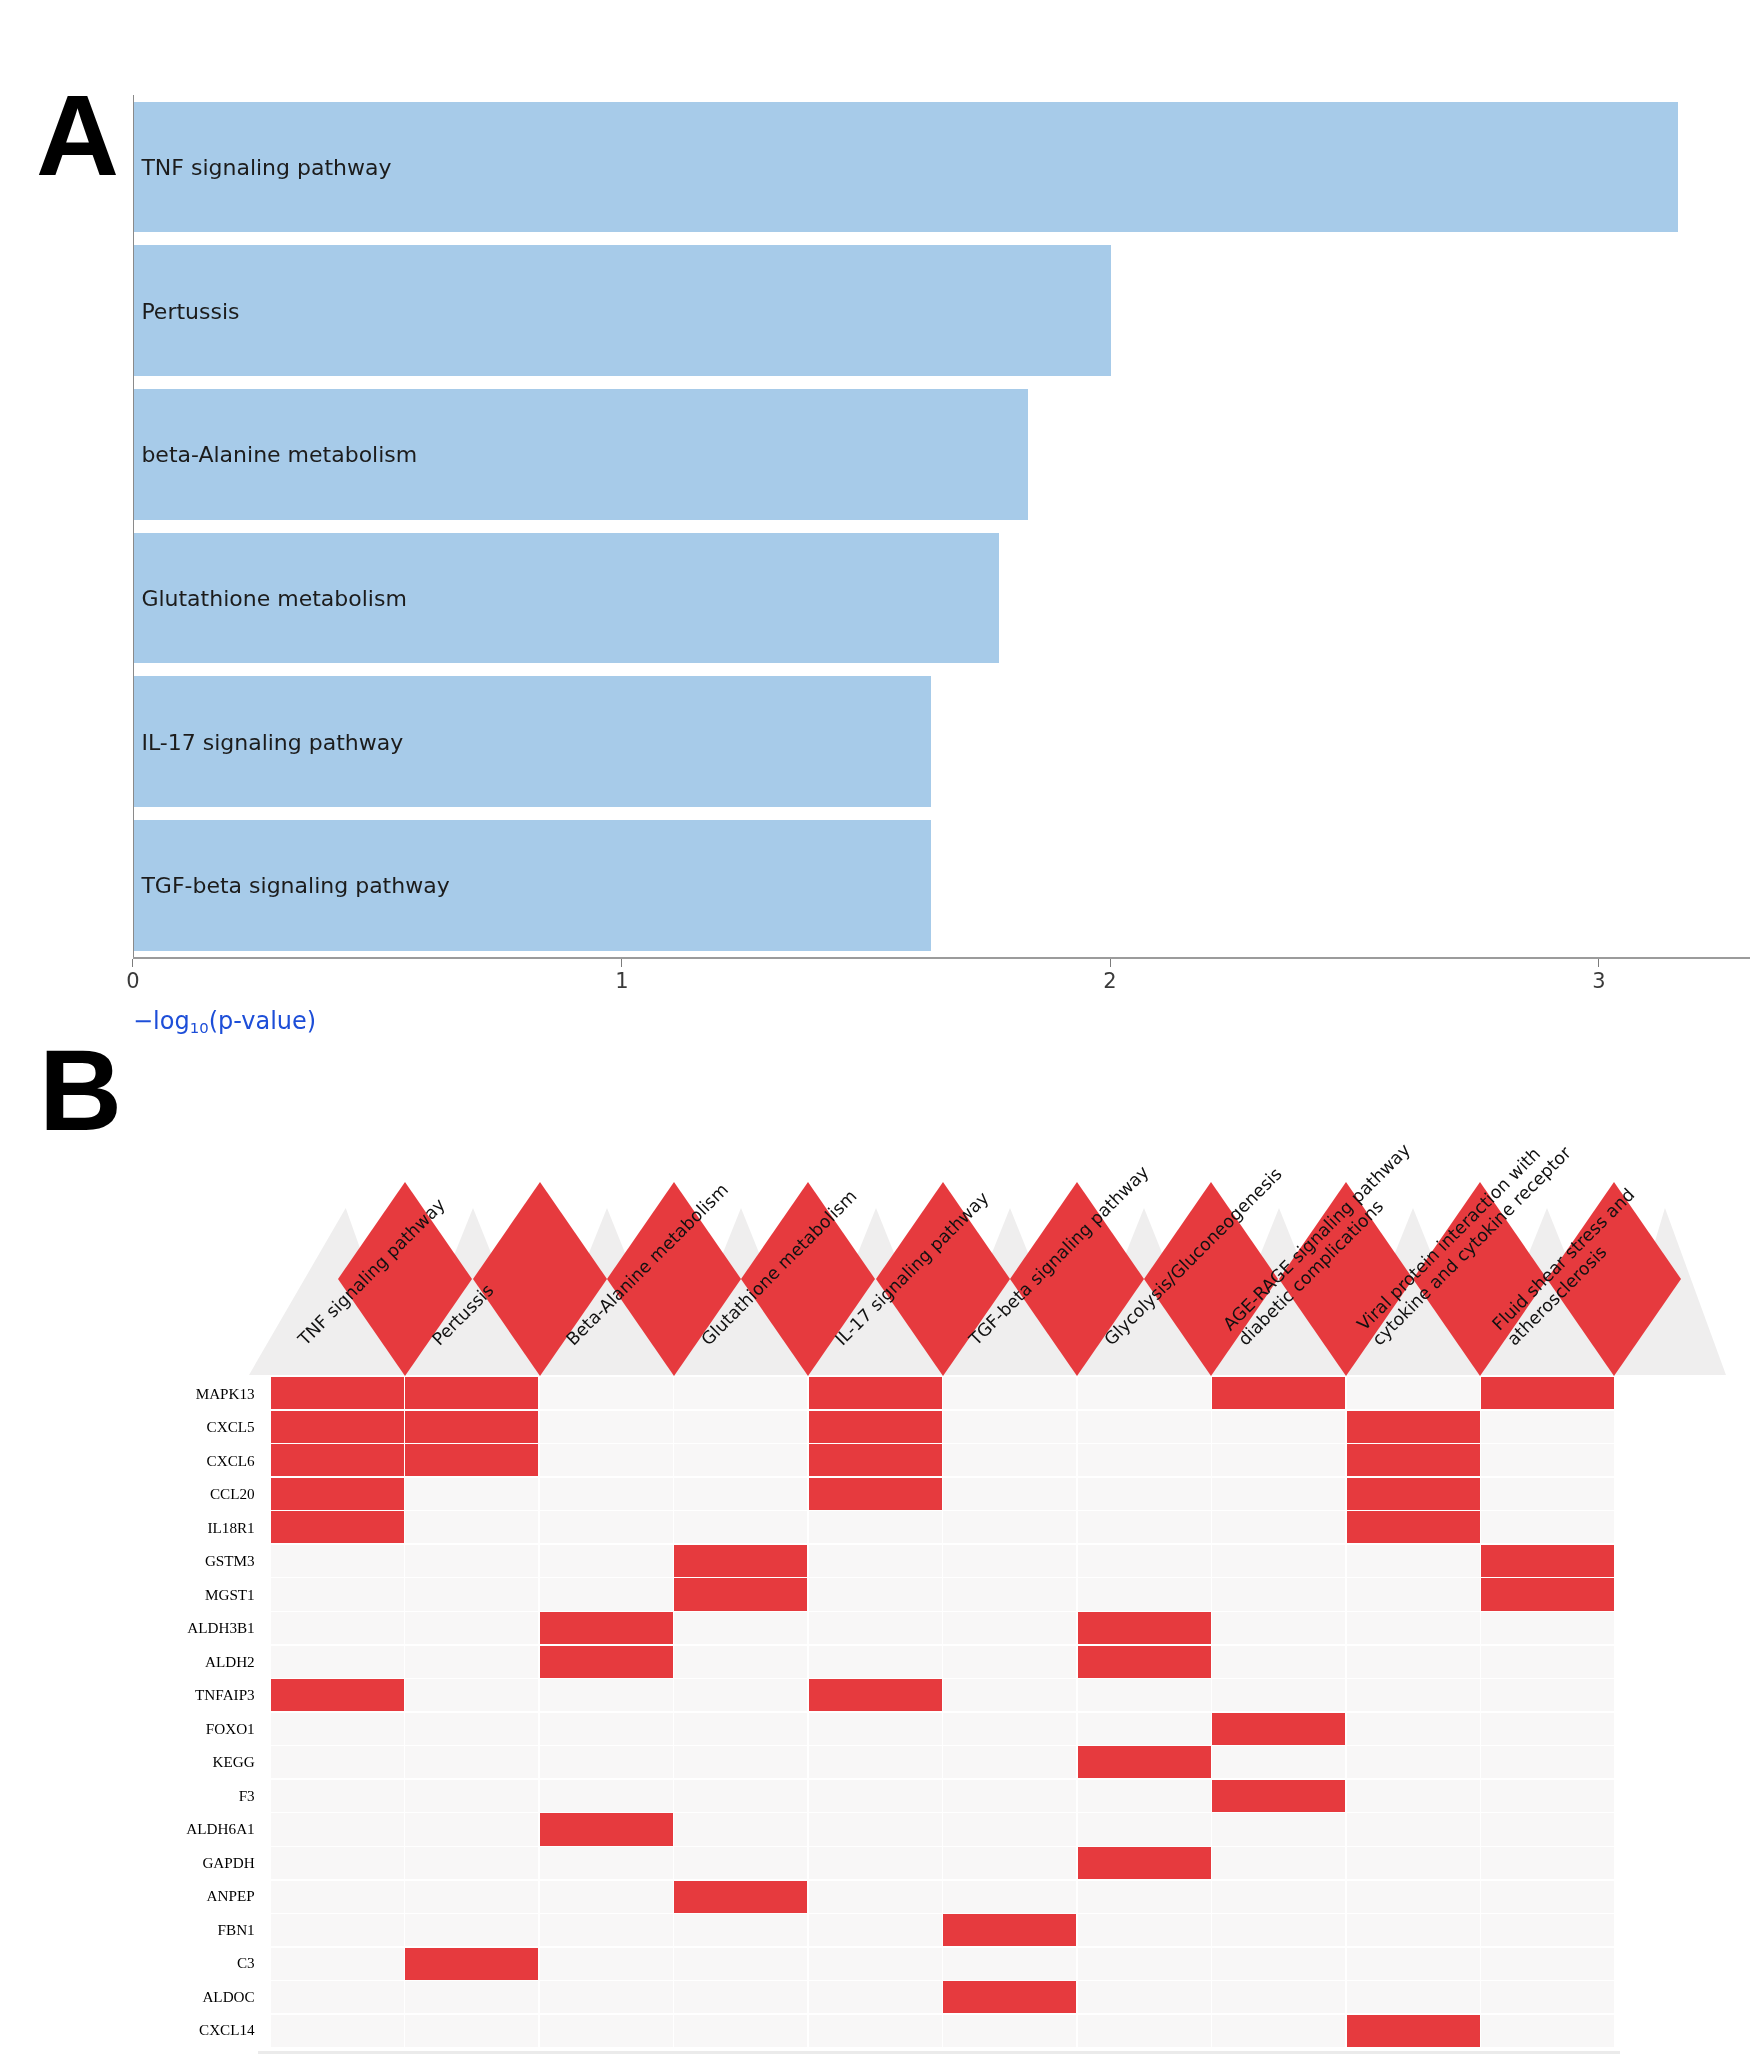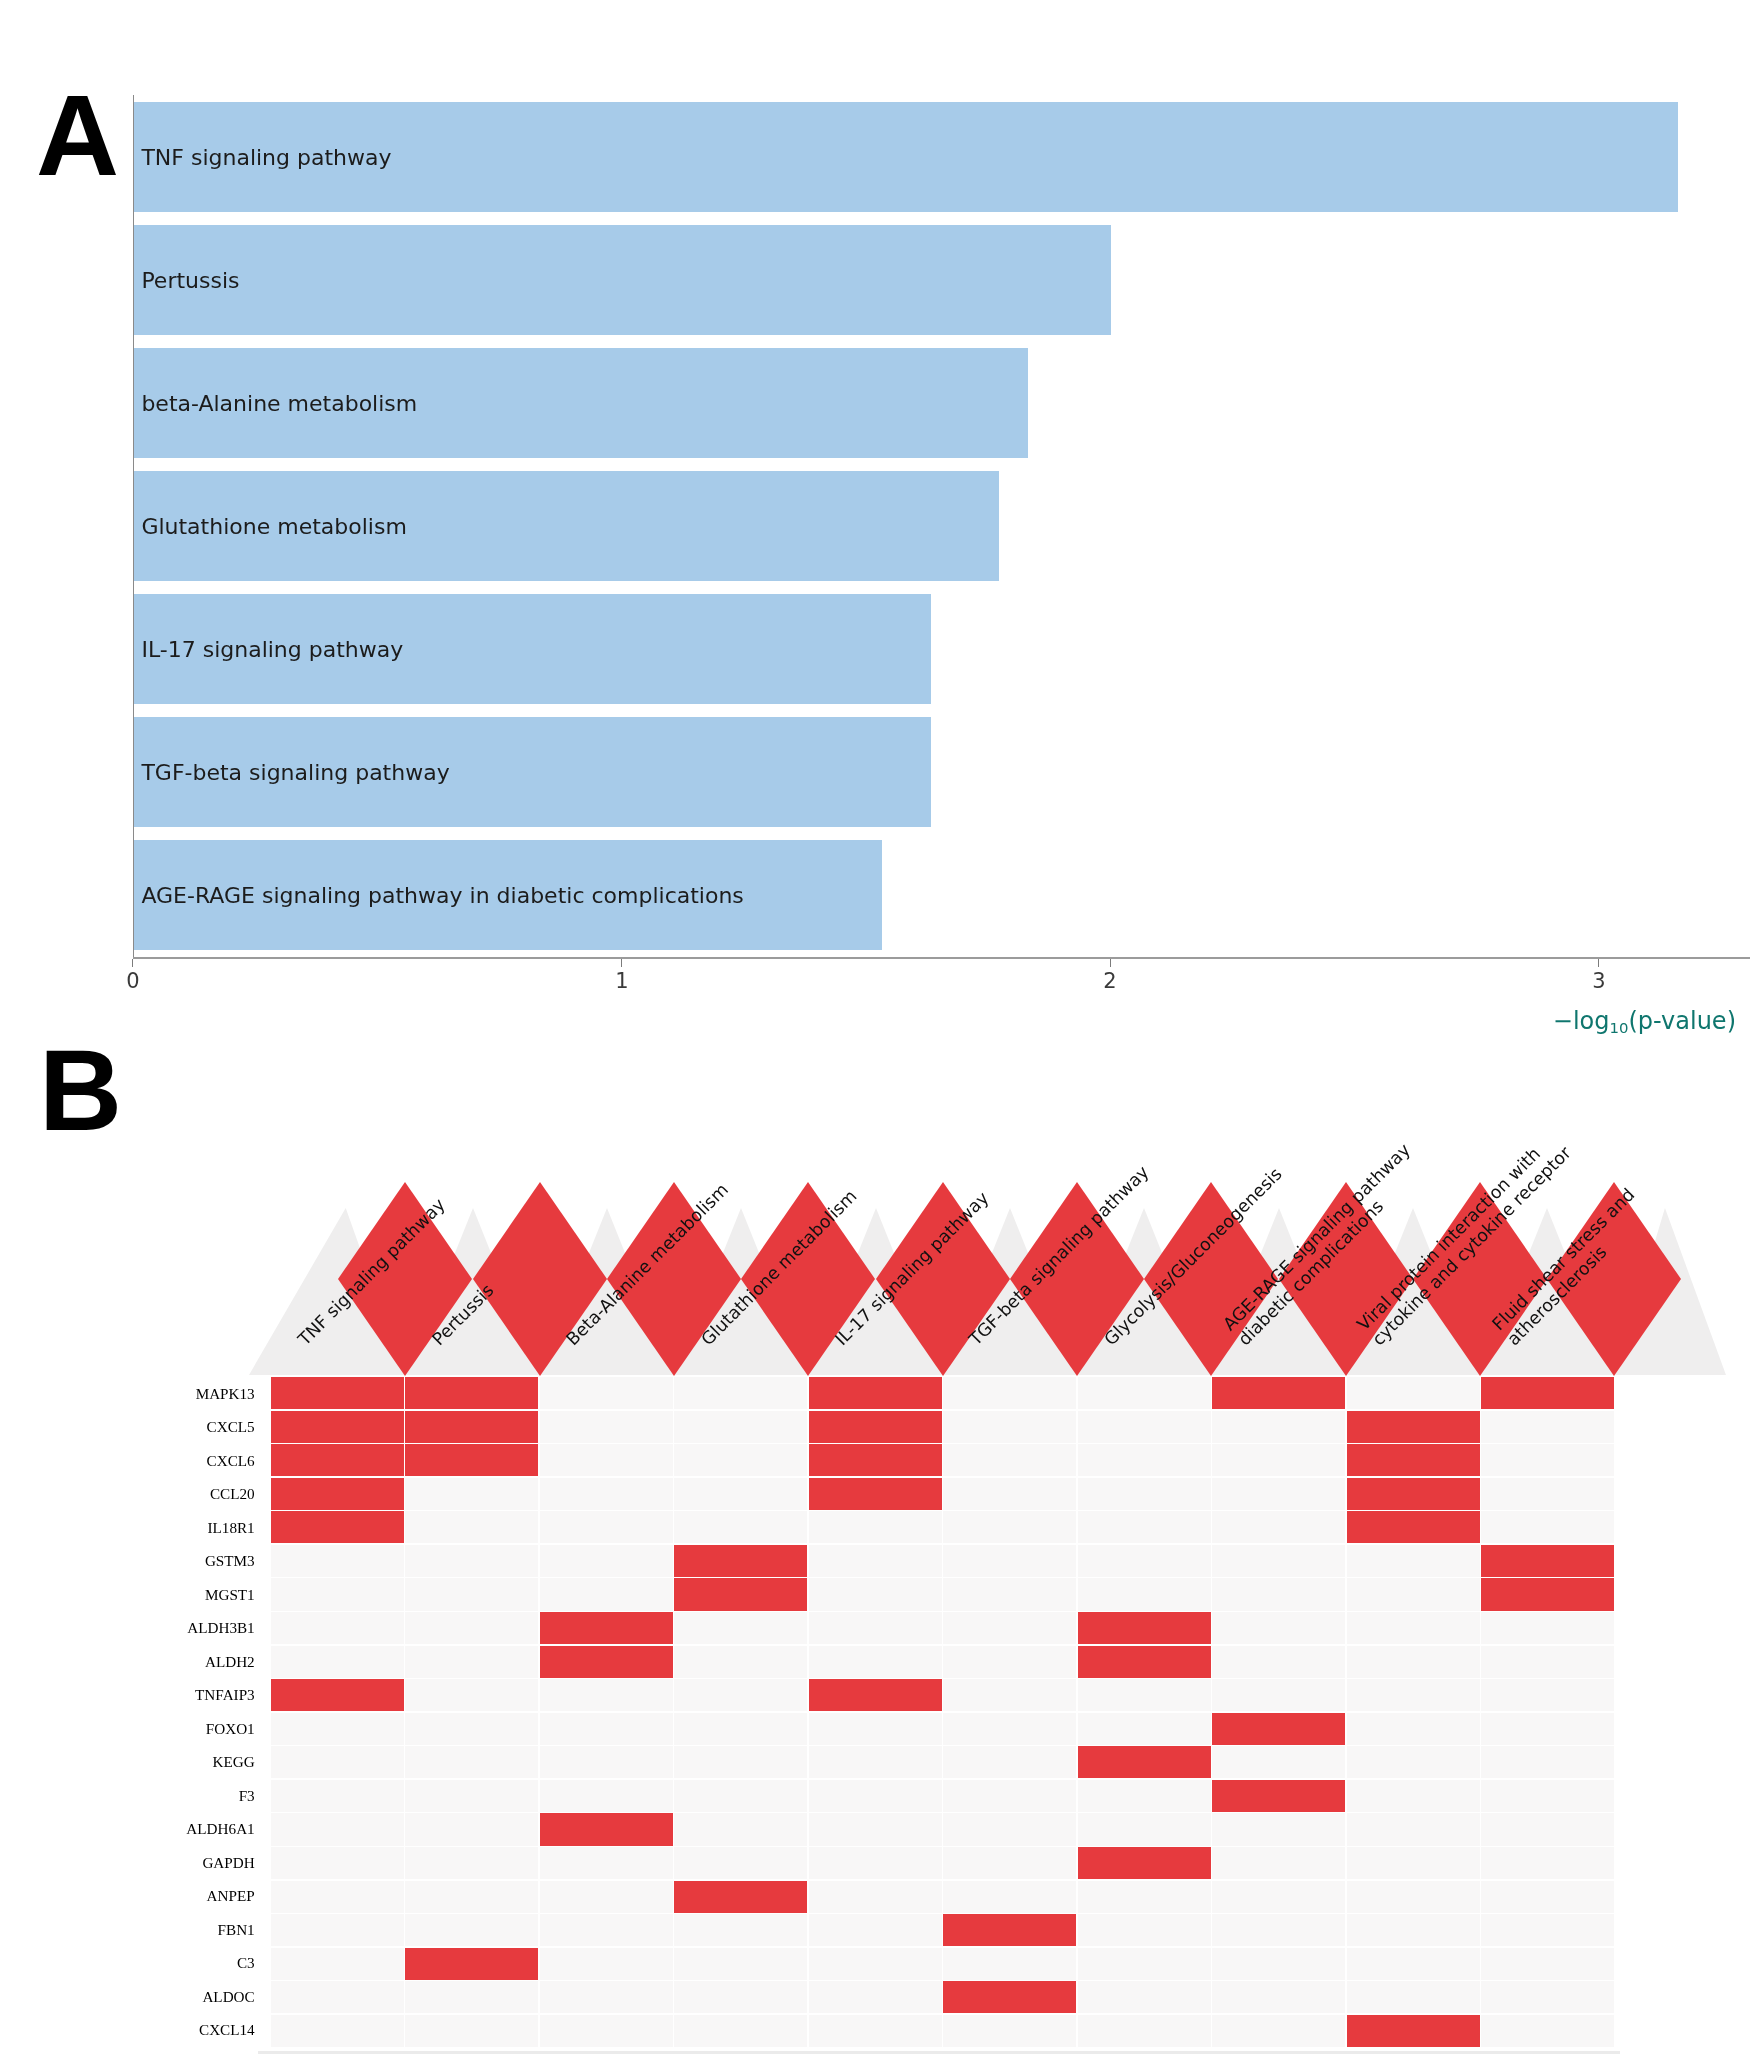--- a/index.html
+++ b/index.html
@@ -19,22 +19,22 @@
   #pa-plot{position:absolute;left:133px;top:95px;width:1603px;height:862px;
      border-left:1.4px solid #8a8a8a;display:flex;flex-direction:column;}
   .pa-row{flex:1;position:relative;}
   .pa-bar{position:absolute;left:0;top:6.5px;bottom:6.5px;}
   .pa-label{position:absolute;left:7.4px;top:50%;transform:translateY(-50%);
      font-size:22px;color:#1c1c1c;white-space:nowrap;}
   #pa-axis{position:absolute;left:133px;top:957px;width:1617px;height:1.8px;background:#9b9b9b;}
   .pa-tick{position:absolute;top:959px;width:1.4px;height:8.3px;background:#7c7c7c;}
   .pa-ticklabel{position:absolute;top:969px;transform:translateX(-50%);
      font-size:21px;color:#3a3a3a;}
-  #pa-xlabel{position:absolute;left:133px;top:1007px;width:1603px;text-align:right;
-     font-size:24px;color:#0f766e;}
+  #pa-xlabel{position:absolute;left:133px;top:1007px;width:1603px;text-align:left;
+     font-size:24px;color:#1d4ed8;}
   #pa-xlabel .subten{font-size:0.62em;vertical-align:-0.25em;}
 
   
   .pb-tri{position:absolute;top:1208px;height:167px;background:#efeeee;z-index:1;
      clip-path:polygon(0% 100%,50% 0%,100% 100%);}
   .pb-tri-lead{clip-path:polygon(0% 100%,62% 0%,100% 100%);}
   .pb-tri-trail{clip-path:polygon(0% 100%,45% 0%,100% 100%);}
   .pb-diamond{position:absolute;top:1182px;width:134px;height:194px;z-index:2;
      clip-path:polygon(50% 0%,100% 50%,50% 100%,0% 50%);}
   .pb-collabel{position:absolute;z-index:3;transform:rotate(-45deg);
@@ -77,24 +77,20 @@
         <div class="pa-label">Glutathione metabolism</div>
       </div>
       <div class="pa-row">
         <div class="pa-bar" style="width: 49.6951%; background: rgb(167, 203, 233);"></div>
         <div class="pa-label">IL-17 signaling pathway</div>
       </div>
       <div class="pa-row">
         <div class="pa-bar" style="width: 49.6951%; background: rgb(167, 203, 233);"></div>
         <div class="pa-label">TGF-beta signaling pathway</div>
       </div>
-      <div class="pa-row">
-        <div class="pa-bar" style="width: 46.6463%; background: rgb(167, 203, 233);"></div>
-        <div class="pa-label">AGE-RAGE signaling pathway in diabetic complications</div>
-      </div>
     </div>
   <div id="pa-axis"></div>
   <div id="pa-ticks">
       <div class="pa-tick" style="left: 132px;"></div>
       <div class="pa-ticklabel" style="left: 133px;">0</div>
       <div class="pa-tick" style="left: 621px;"></div>
       <div class="pa-ticklabel" style="left: 622px;">1</div>
       <div class="pa-tick" style="left: 1110px;"></div>
       <div class="pa-ticklabel" style="left: 1110px;">2</div>
       <div class="pa-tick" style="left: 1598px;"></div>

